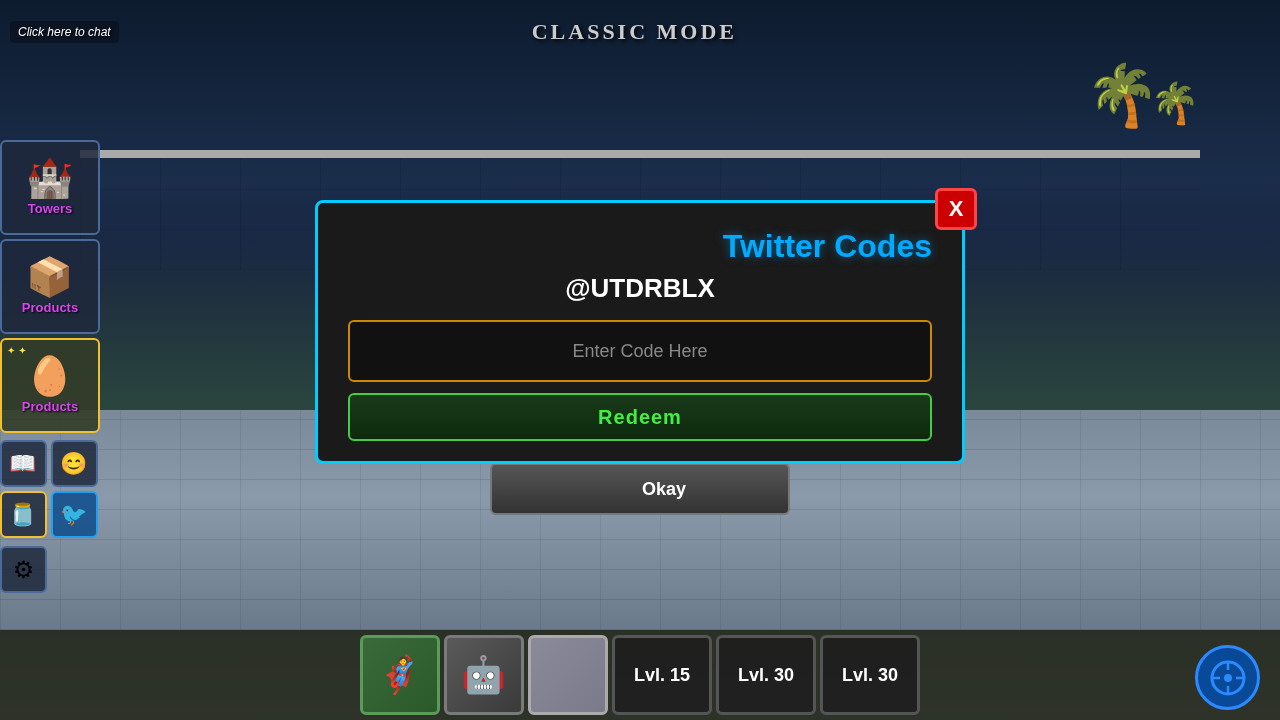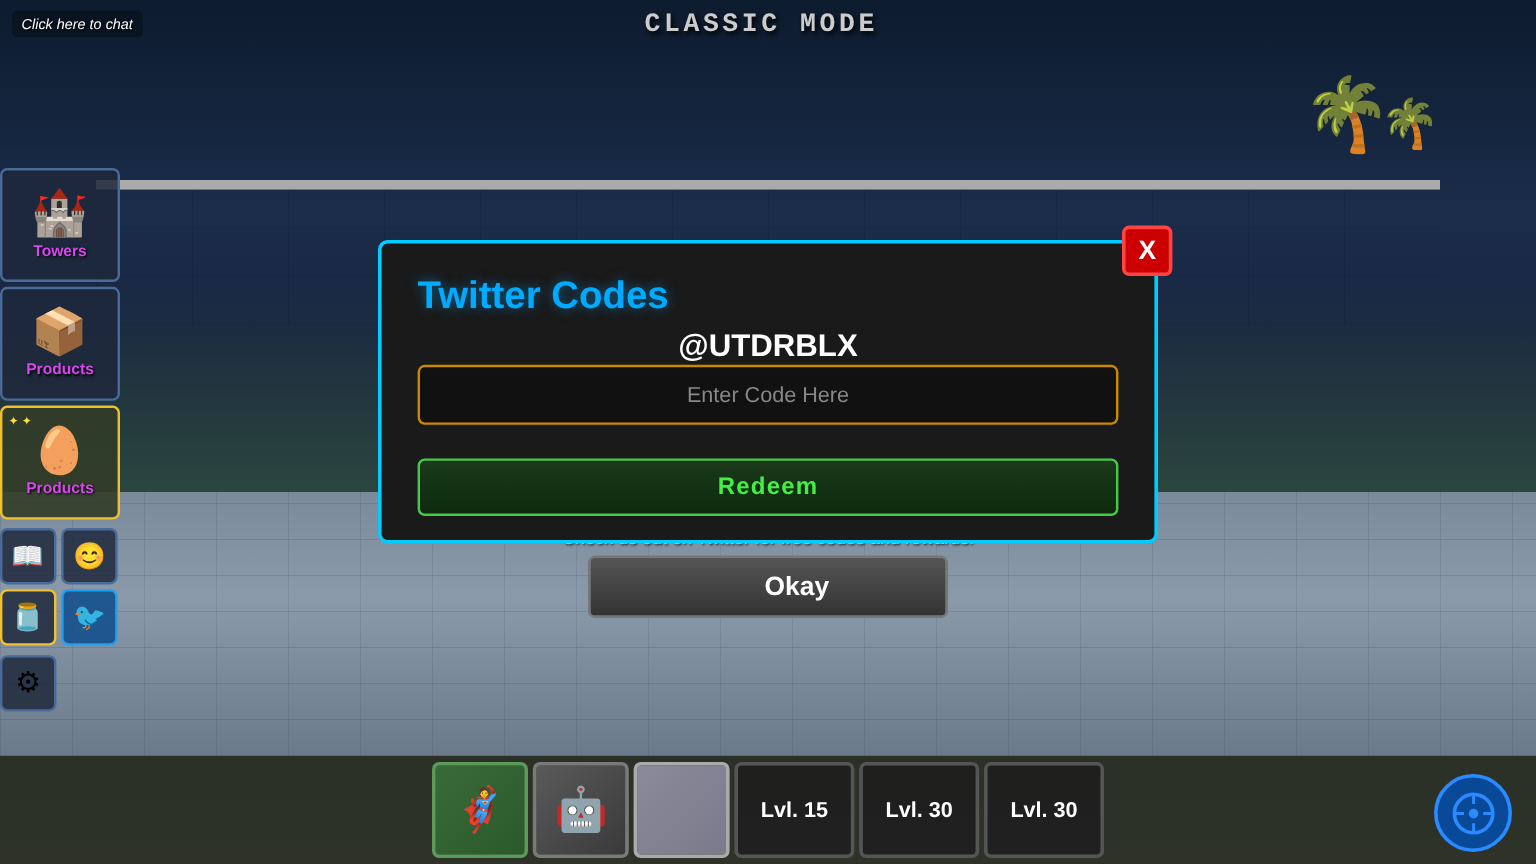--- a/index.html
+++ b/index.html
@@ -46,21 +46,21 @@
       position: absolute;
       inset: 0;
       background-image: 
         repeating-linear-gradient(0deg, rgba(0,0,0,0.1) 0px, rgba(0,0,0,0.1) 1px, transparent 1px, transparent 30px),
         repeating-linear-gradient(90deg, rgba(0,0,0,0.08) 0px, rgba(0,0,0,0.08) 1px, transparent 1px, transparent 60px);
     }
 
     
     .top-bar {
       position: absolute;
-      top: 0; left: 0; right: 0;
+      top: 12px; left: 0; right: 0;
       height: 40px;
       z-index: 10;
       display: flex;
       align-items: center;
       justify-content: space-between;
       padding: 17px 10px;
     }
 
     .chat-button {
       color: white;
@@ -72,21 +72,21 @@
       padding: 4px 8px;
       border-radius: 4px;
     }
 
     .mode-label {
       color: #cccccc;
       font-size: 22px;
       font-weight: bold;
       letter-spacing: 3px;
       text-shadow: 2px 2px 4px black;
-      font-family: Liberation Mono, monospace;
+      font-family: Liberation Serif, serif;
     }
 
     
     .left-sidebar {
       position: absolute;
       left: 0;
       top: 140px;
       width: 105px;
       z-index: 10;
       display: flex;
@@ -196,49 +196,50 @@
       transform: translateX(-50%);
       width: 650px;
       background: #1a1a1a;
       border: 3px solid #00ccff;
       border-radius: 8px;
       padding: 25px 30px 20px;
       z-index: 60;
     }
 
     .modal-title {
-      text-align: left;
+      text-align: right;
       font-size: 32px;
       font-weight: bold;
       color: #00aaff;
       margin-bottom: 8px;
       font-family: 'Arial Black', Arial, sans-serif;
       text-shadow: 0 0 10px rgba(0,170,255,0.5);
     }
 
     .modal-handle {
       text-align: center;
       font-size: 26px;
       font-weight: bold;
       color: white;
+      margin-bottom: 16px;
       font-family: 'Arial Black', Arial, sans-serif;
     }
 
     .code-input {
       width: 100%;
-      height: 50px;
+      height: 62px;
       background: #111111;
       border: 2px solid #cc8800;
       border-radius: 6px;
       color: #888888;
       font-size: 18px;
       text-align: center;
       font-family: Arial, sans-serif;
       outline: none;
-      margin-bottom: 28px;
+      margin-bottom: 11px;
     }
 
     .code-input::placeholder {
       color: #888888;
     }
 
     .redeem-btn {
       width: 100%;
       height: 48px;
       background: linear-gradient(180deg, #1a3a1a 0%, #0d2a0d 100%);
@@ -292,21 +293,21 @@
       text-shadow: 1px 1px 2px black;
     }
 
     .okay-btn {
       width: 300px;
       height: 52px;
       background: linear-gradient(180deg, #555555 0%, #333333 100%);
       border: 2px solid #777777;
       border-radius: 6px;
       color: white;
-      font-size: 22px;
+      font-size: 18px;
       font-weight: bold;
       cursor: pointer;
       font-family: 'Arial Black', Arial, sans-serif;
       display: block;
       margin: 0 auto;
       text-align: center;
       line-height: 48px;
       padding-left: 48px;
     }
 

